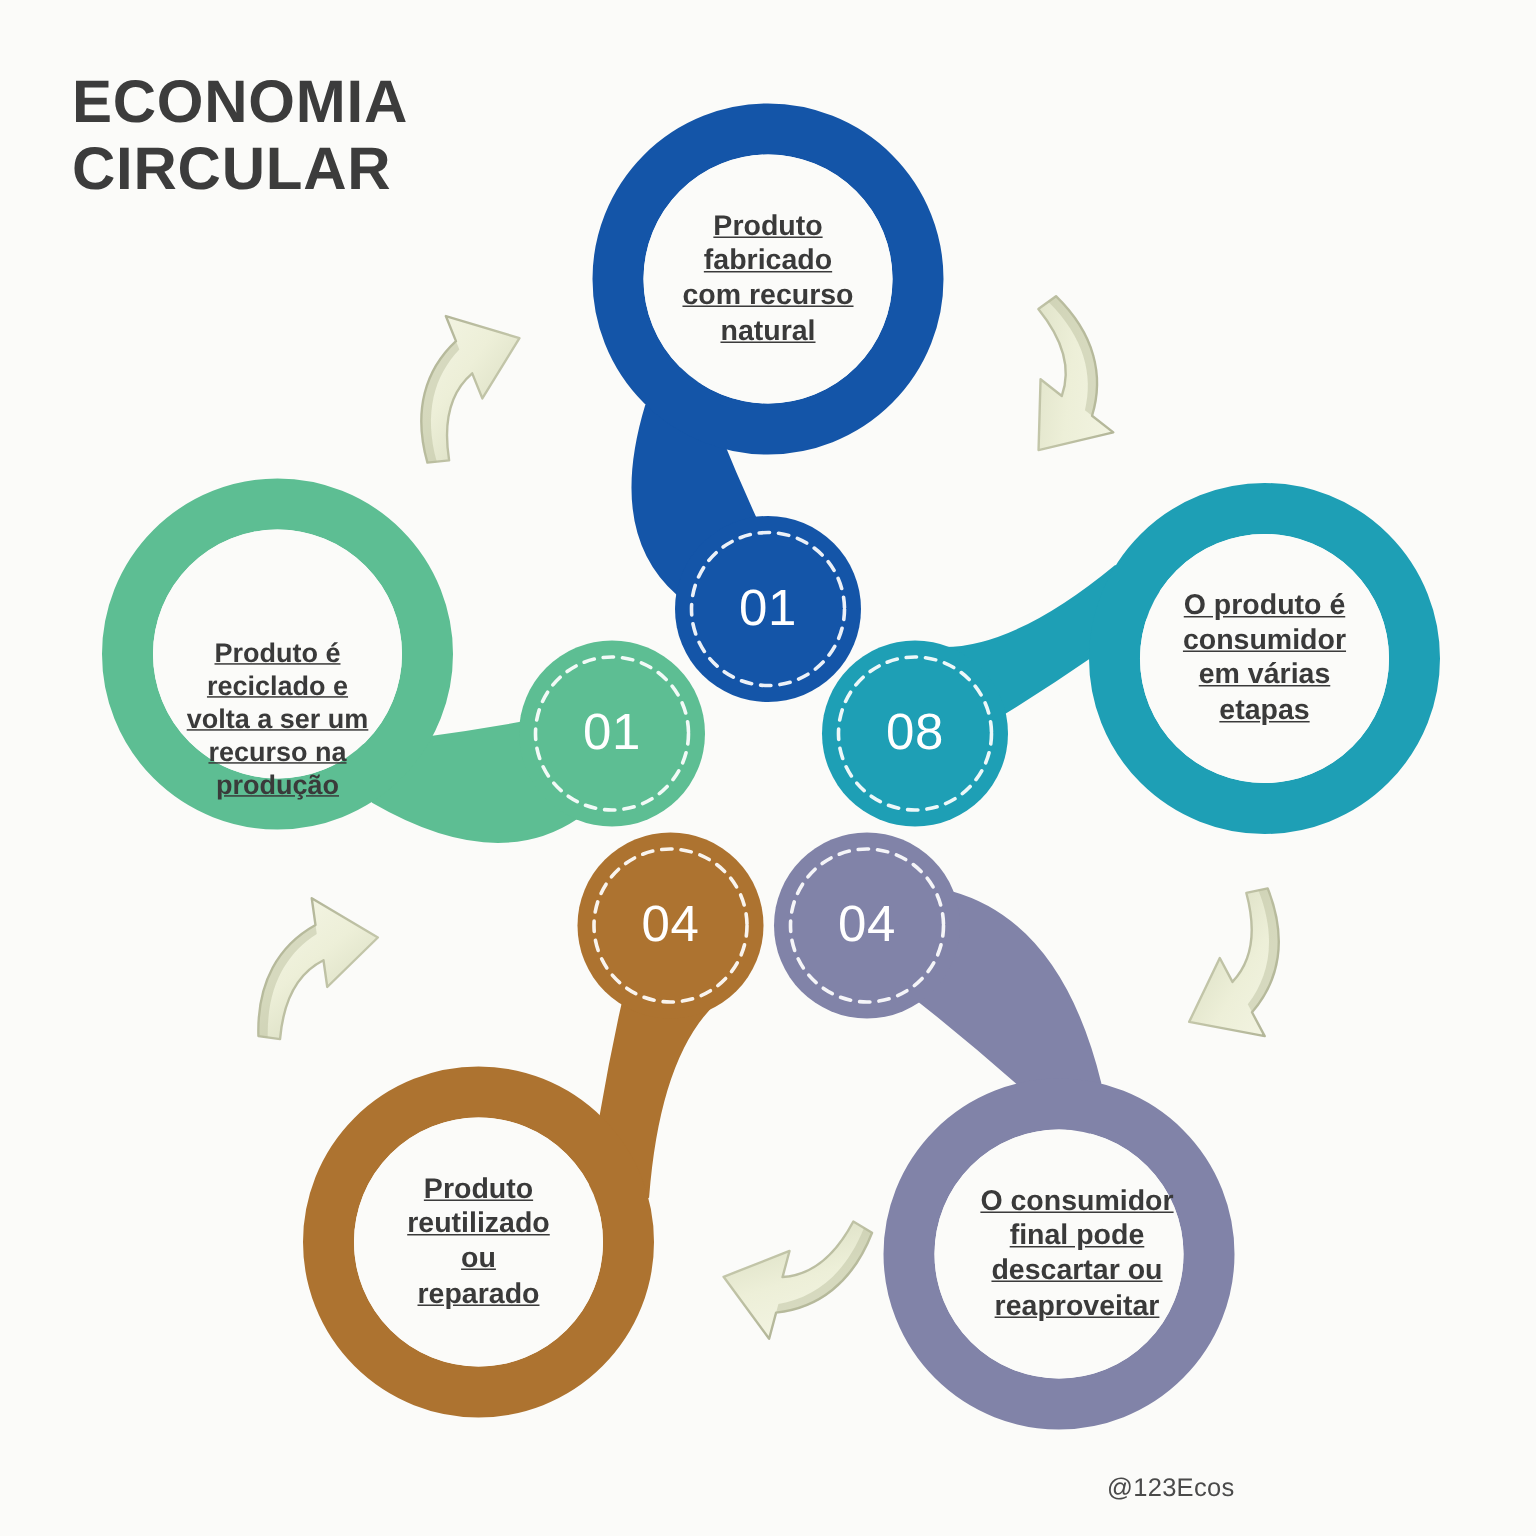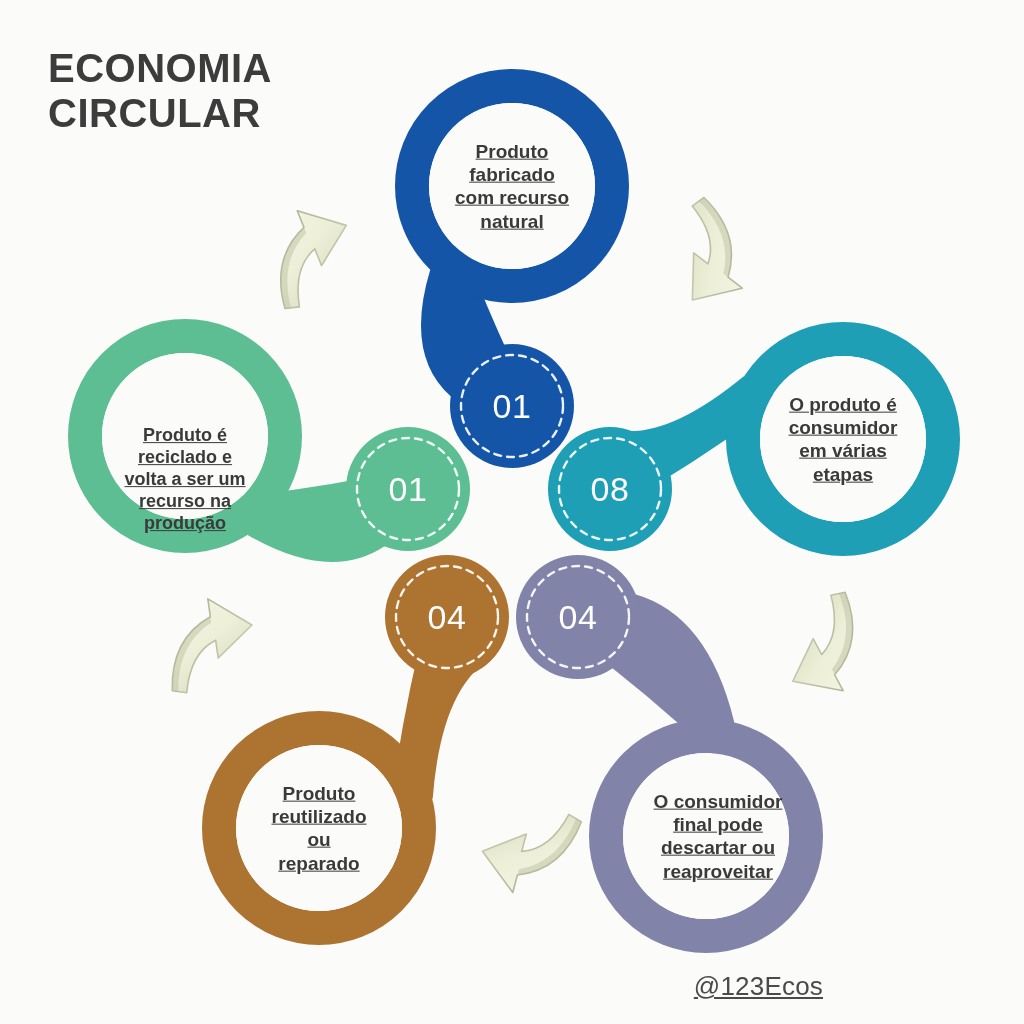--- a/index.html
+++ b/index.html
@@ -13,21 +13,21 @@
   #art{position:absolute;left:0;top:0;width:1024px;height:1024px;}
 
   .title{
     position:absolute;left:48px;top:46px;
     font-size:40px;font-weight:bold;letter-spacing:.5px;
     color:#3C3C3C;line-height:1.12;text-transform:uppercase;
     white-space:pre-line;
   }
   .watermark{
     position:absolute;right:34px;bottom:22px;
-    font-size:26px;color:#4A4A4A;letter-spacing:.2px;text-decoration:underline;
+    font-size:17px;color:#4A4A4A;letter-spacing:.2px;
   }
 
   .bubble-text{
     position:absolute;
     text-align:center;
     color:#3A3A3A;
     font-weight:bold;
     line-height:1.22;
     white-space:pre-line;
     transform:translate(-50%,-50%);

